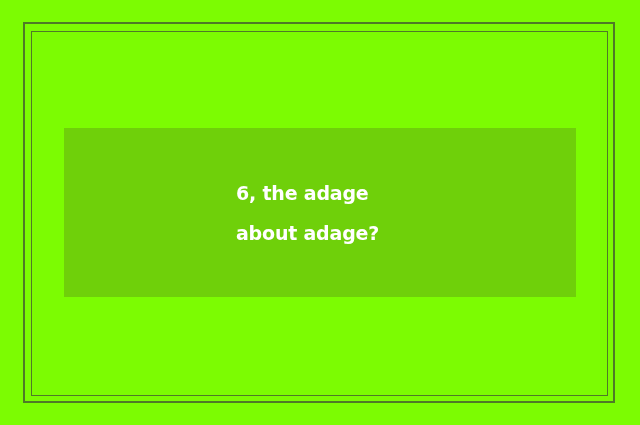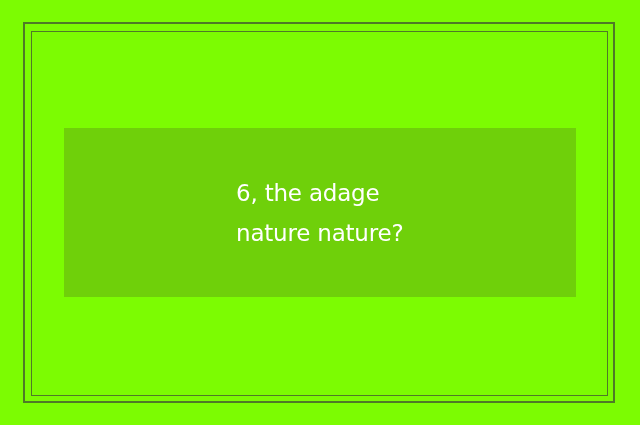--- a/index.html
+++ b/index.html
@@ -56,34 +56,34 @@
     display: flex;
     flex-direction: column;
     justify-content: center;
     align-items: flex-start;
     padding-left: 172px;
   }
 
   .panel-text-line {
     color: #ffffff;
     font-family: "DejaVu Sans", sans-serif;
-    font-size: 23px;
-    font-weight: normal;
+    font-size: 19px;
+    font-weight: bold;
     line-height: 40px;
     letter-spacing: -0.2px;
     white-space: pre;
     text-align: left;
   }
 </style>
 </head>
 <body>
 
 <div id="slide-canvas">
 
   <div id="frame-outer"></div>
   <div id="frame-inner"></div>
 
   <div id="content-panel">
     <div class="panel-text-line">6, the adage</div>
-    <div class="panel-text-line">nature nature?</div>
+    <div class="panel-text-line">about adage?</div>
   </div>
 
 </div>
 
 </body></html>

